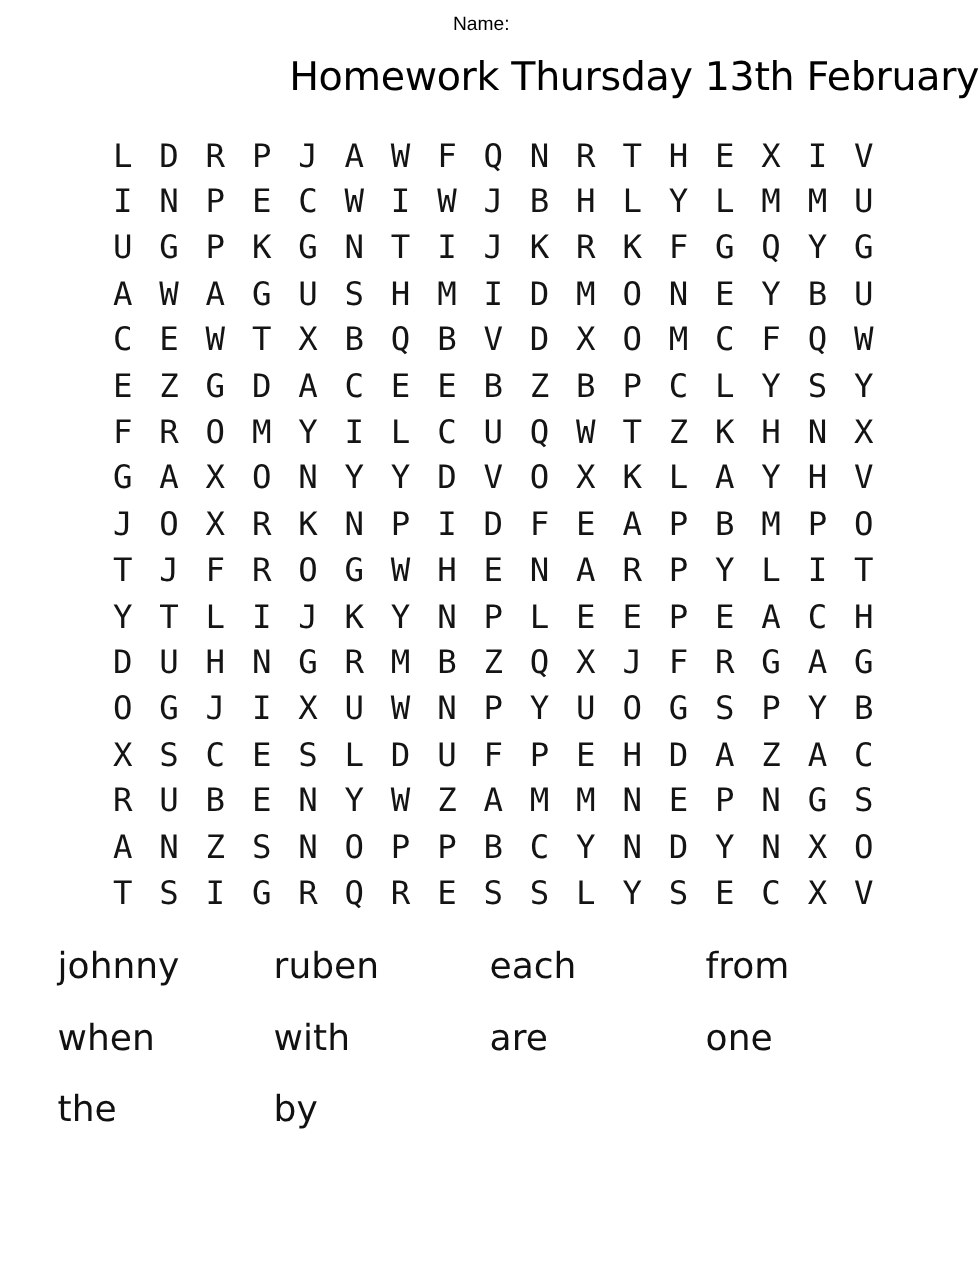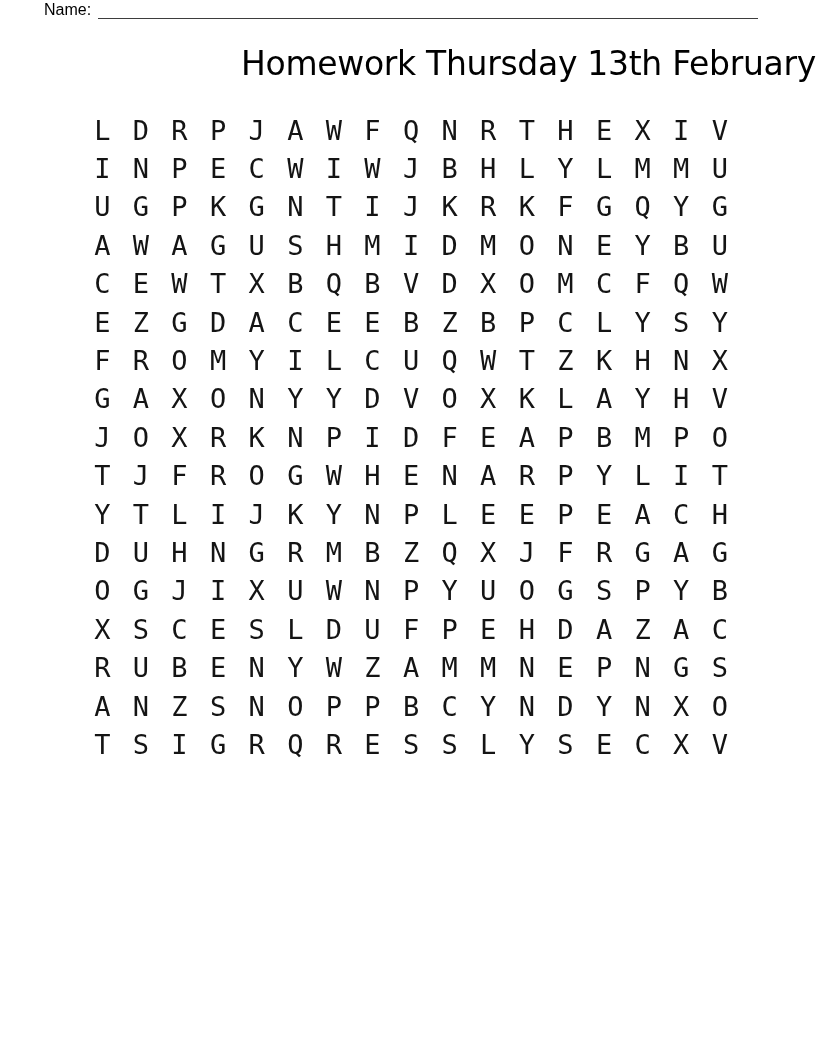--- a/index.html
+++ b/index.html
@@ -16,25 +16,26 @@
     overflow: hidden;
   }
   .page {
     position: absolute;
     inset: 0;
     background: #ffffff;
   }
   
   .name-row {
     position: absolute;
-    top: 1px;
+    top: 12px;
     left: 44px;
     width: 714px;
     display: flex;
-    align-items: flex-start;
+    align-items: center;
+    flex-direction: column;
   }
   .name-label {
     font-family: "Liberation Sans", sans-serif;
     font-size: 16px;
     line-height: 18px;
     color: #000000;
     white-space: nowrap;
   }
   .name-line {
     flex: 1;
@@ -387,14 +388,26 @@
       <span class="cell">S</span>
       <span class="cell">L</span>
       <span class="cell">Y</span>
       <span class="cell">S</span>
       <span class="cell">E</span>
       <span class="cell">C</span>
       <span class="cell">X</span>
       <span class="cell">V</span>
     </div>
 
+  <div class="words" id="words">
+      <span class="word">johnny</span>
+      <span class="word">ruben</span>
+      <span class="word">each</span>
+      <span class="word">from</span>
+      <span class="word">when</span>
+      <span class="word">with</span>
+      <span class="word">are</span>
+      <span class="word">one</span>
+      <span class="word">the</span>
+      <span class="word">by</span>
+    </div>
 
 </div>
 
 </body></html>

